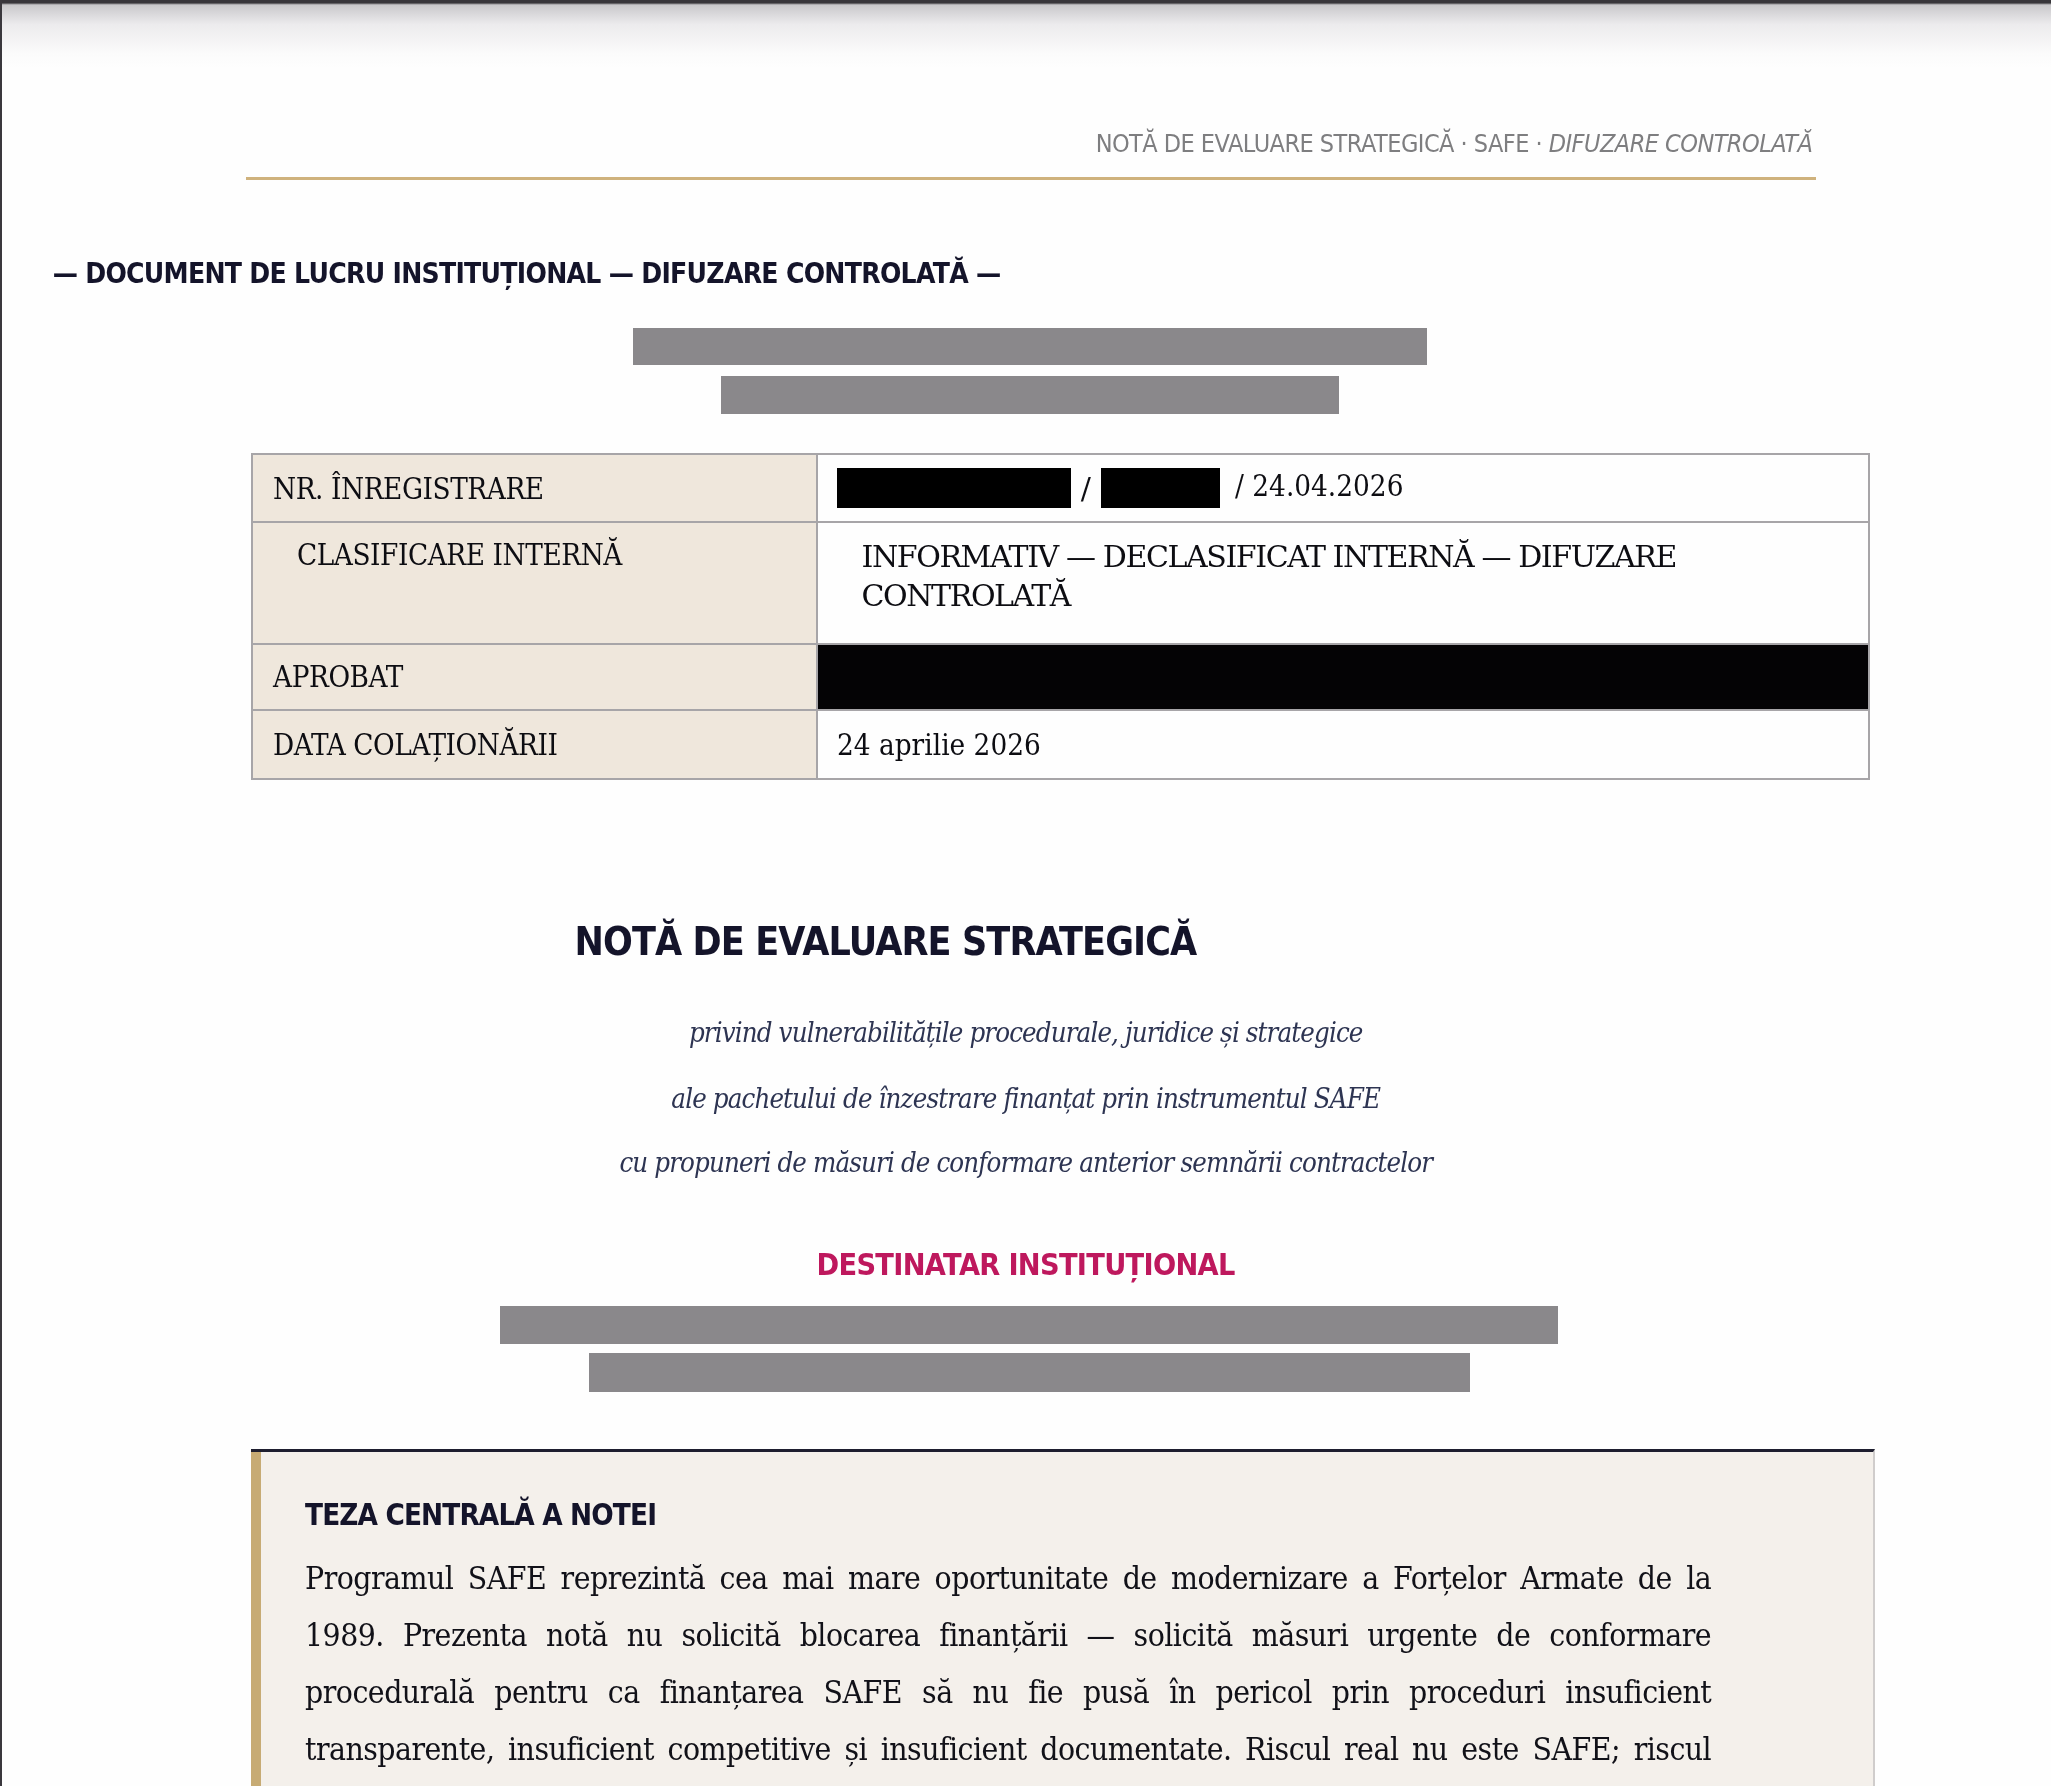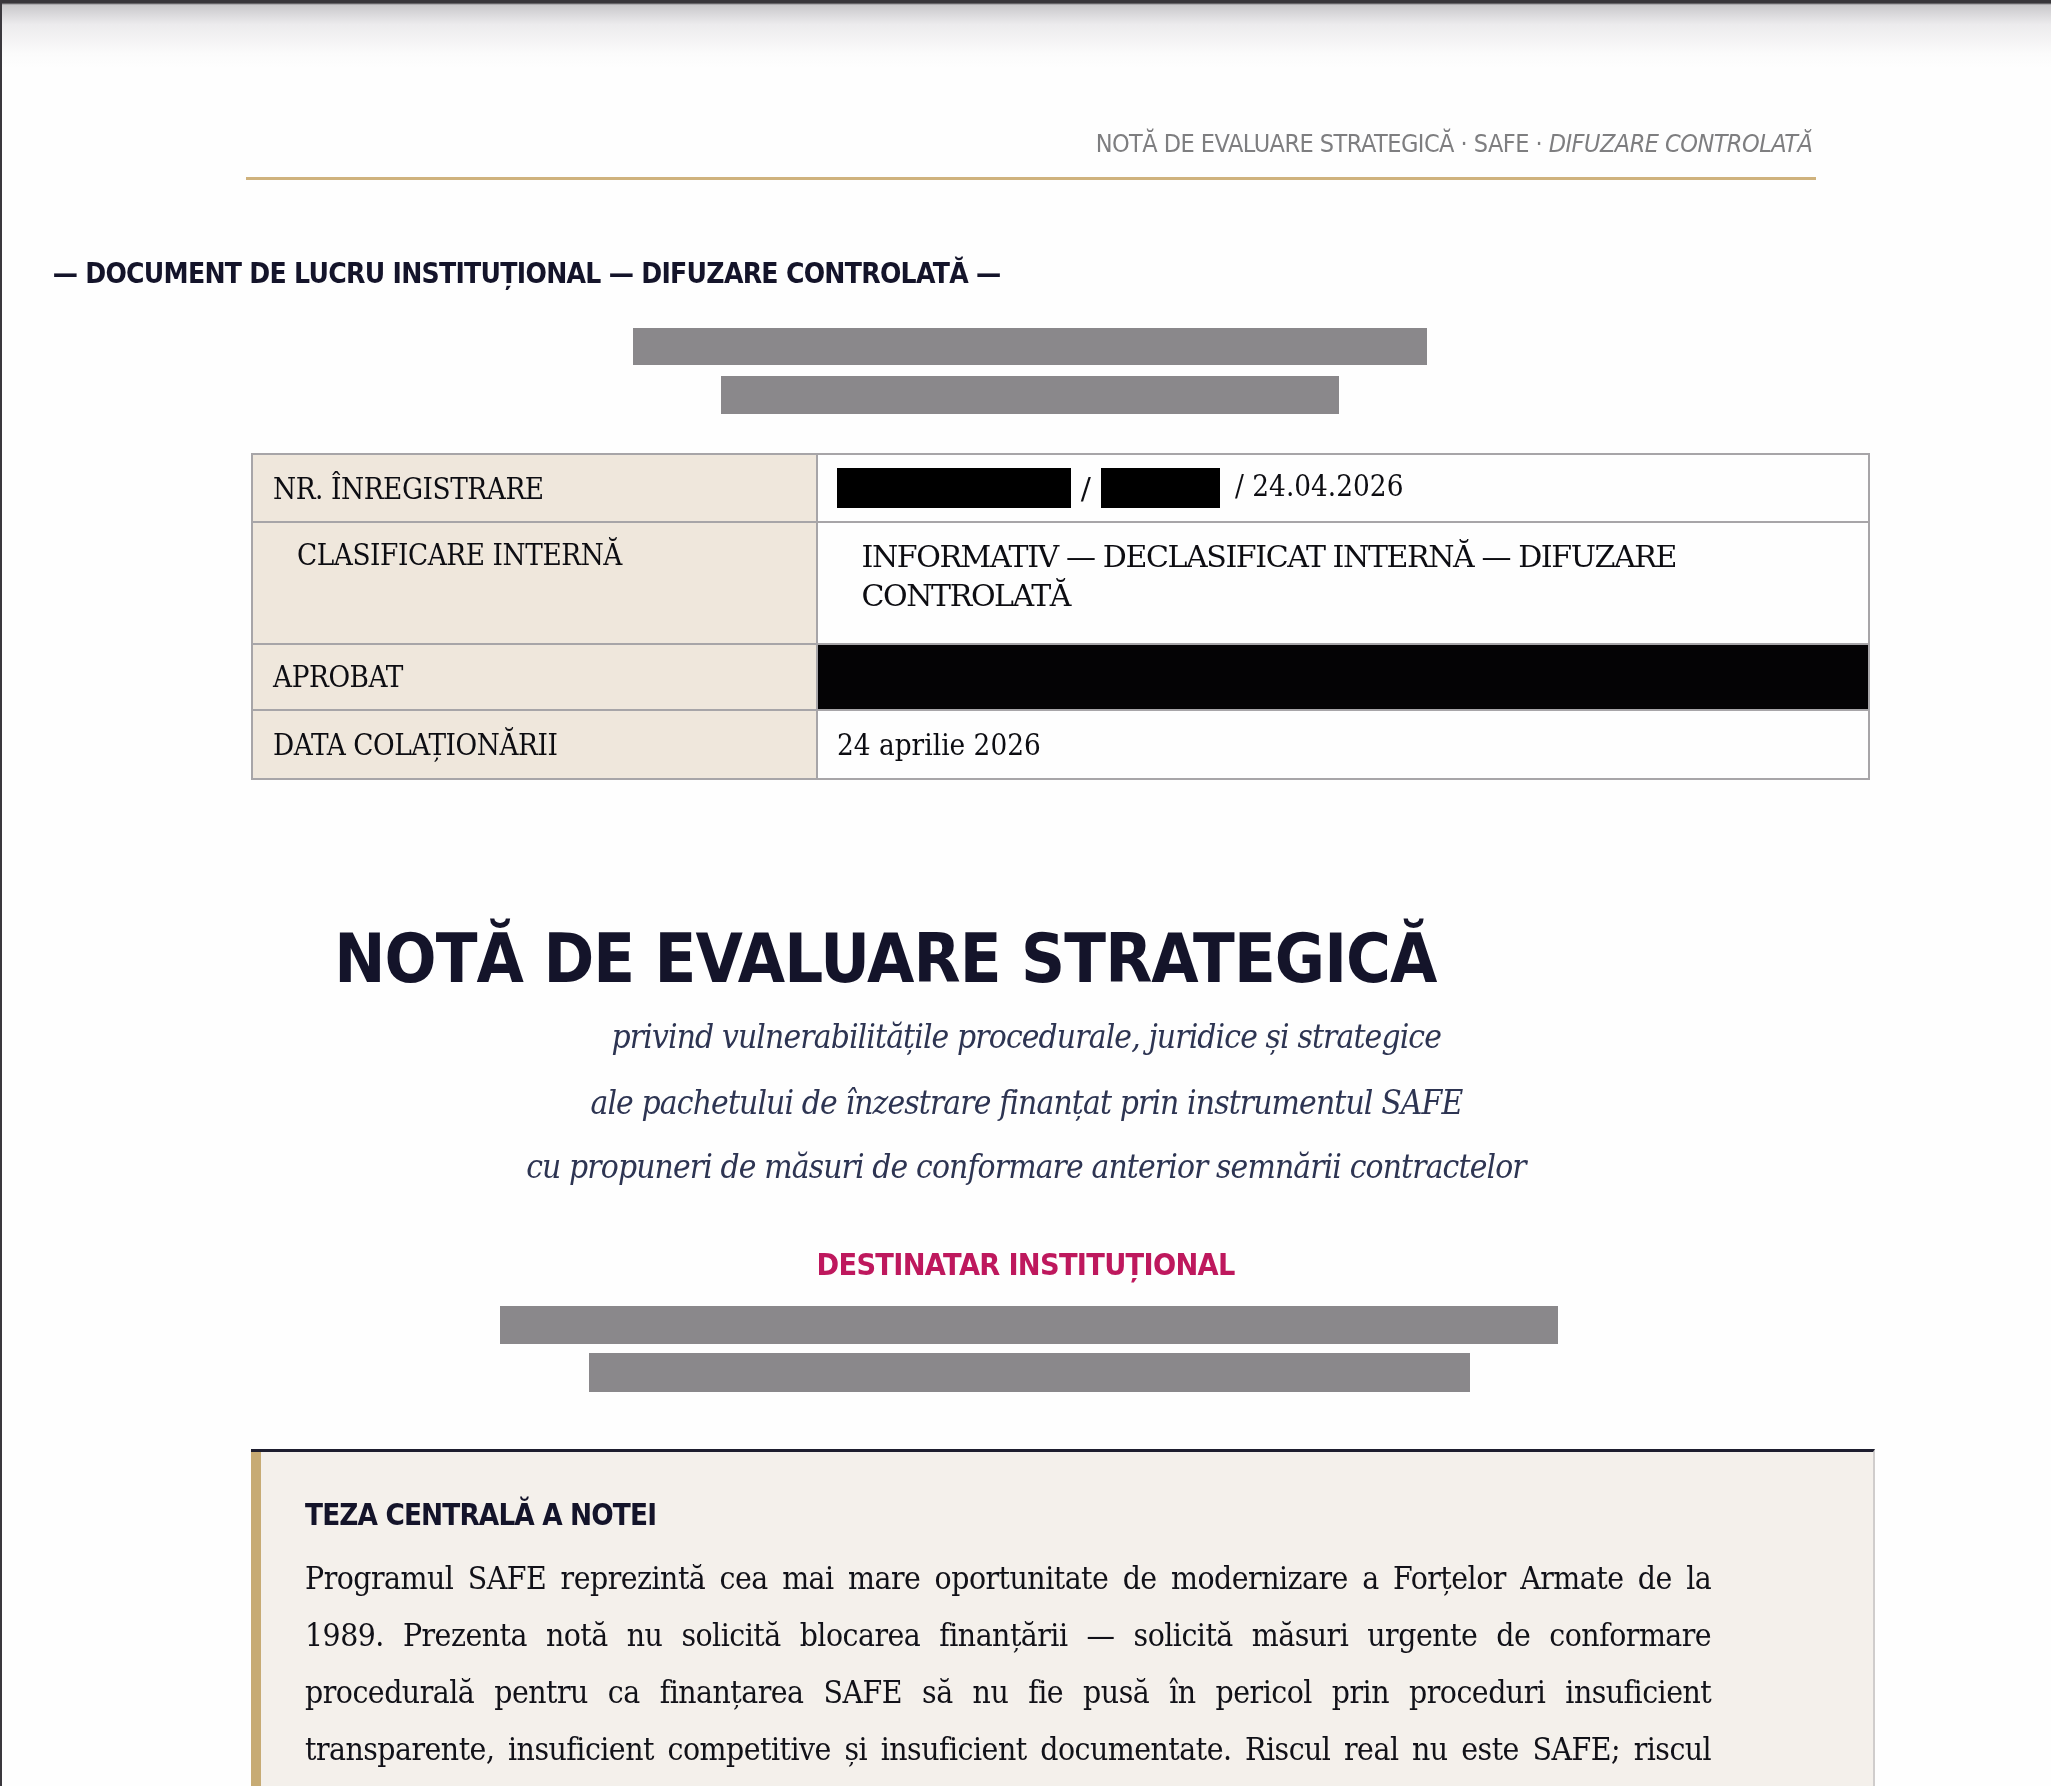--- a/index.html
+++ b/index.html
@@ -47,27 +47,27 @@
   table.meta tr.r1 td { height:66px; }
   table.meta tr.r2 td { height:106px; vertical-align:top; padding-top:13.7px;padding-left:44px; }
   table.meta tr.r2 td.val span.txt { white-space:normal; line-height:39px; transform:none; font-size:30px; letter-spacing:-1.4px; }
   table.meta tr.r3 td { height:64px; }
   table.meta tr.r4 td { height:67px;margin-left:44px; }
   table.meta td.val.black { background:#040305; }
   .blk { display:inline-block; background:#000; height:40px; vertical-align:middle; }
   .slash { display:inline-block; margin:0 9.8px; vertical-align:middle; }
   .title {
     position:absolute; left:0; width:1771px; top:919px; text-align:center;
-    font-family:"DejaVu Sans", sans-serif; font-weight:bold; font-size:68px; color:#14142a;
+    font-family:"DejaVu Sans", sans-serif; font-weight:bold; font-size:39px; color:#14142a;
     letter-spacing:-1px;
   }
   .title span { display:inline-block; transform:scaleX(0.9); }
   .subtitle {
     position:absolute; left:0; width:2052px; text-align:center;
-    font-family:"DejaVu Serif", serif; font-style:italic; font-size:34px; color:#2d3452;
+    font-family:"DejaVu Serif", serif; font-style:italic; font-size:28px; color:#2d3452;
     letter-spacing:-1px;
   }
   .subtitle span { display:inline-block; transform:scaleX(0.88); }
   .dest {
     position:absolute; left:0; width:2052px; top:1246px; text-align:center;
     font-family:"DejaVu Sans", sans-serif; font-weight:bold; font-size:31px; color:#be185d;
     letter-spacing:-0.8px;
   }
   .dest span { display:inline-block; transform:scaleX(0.88); }
   .callout {

